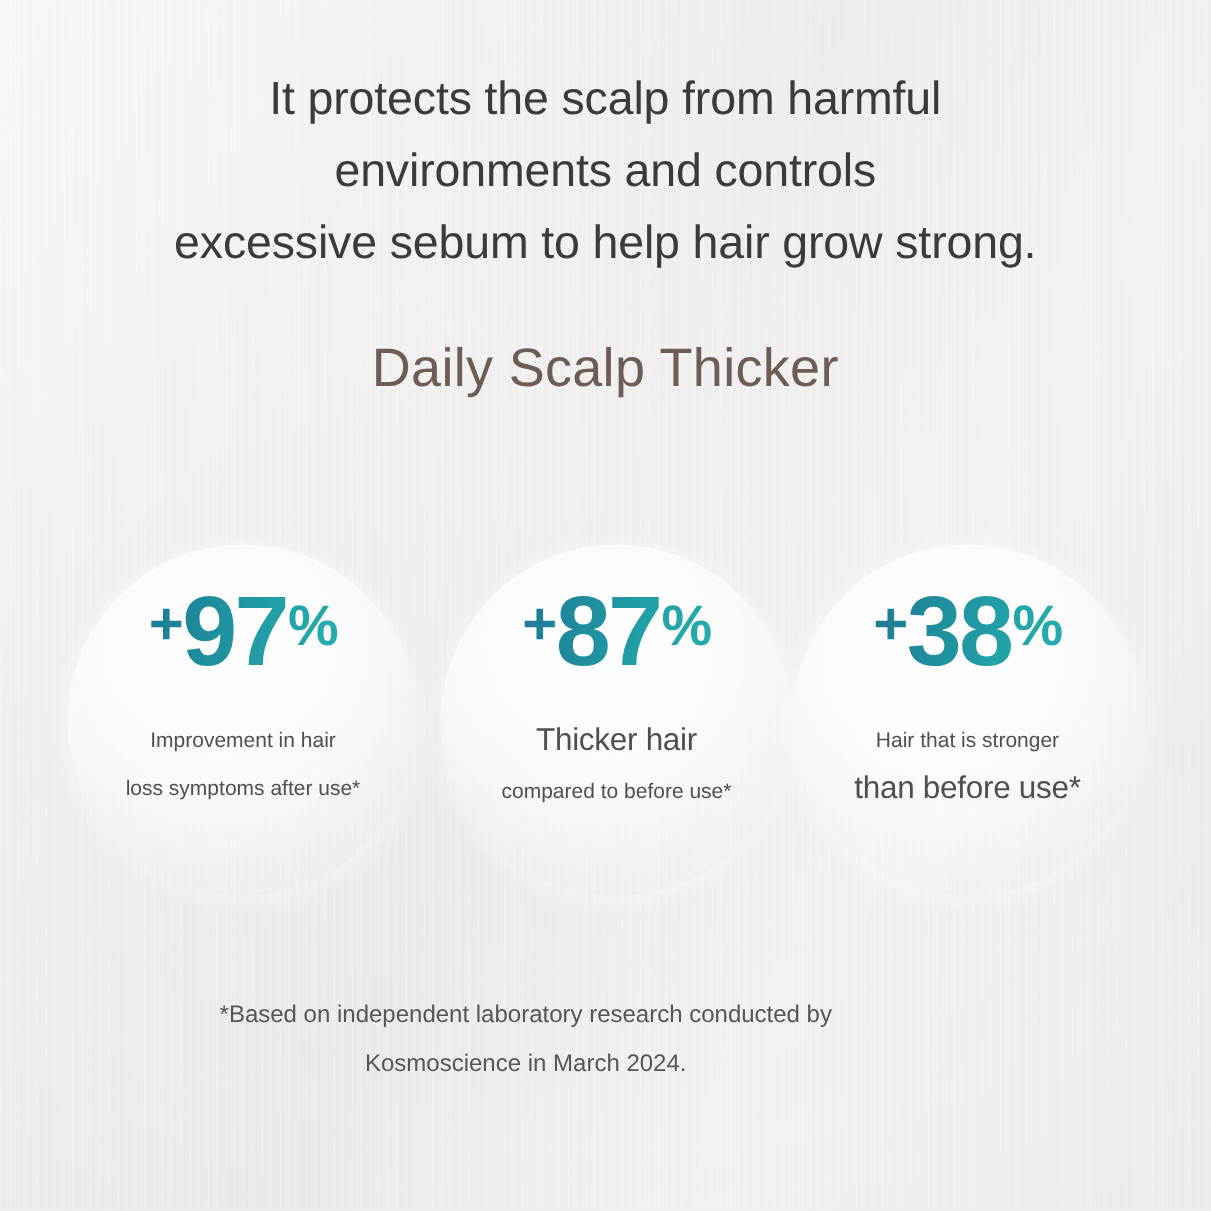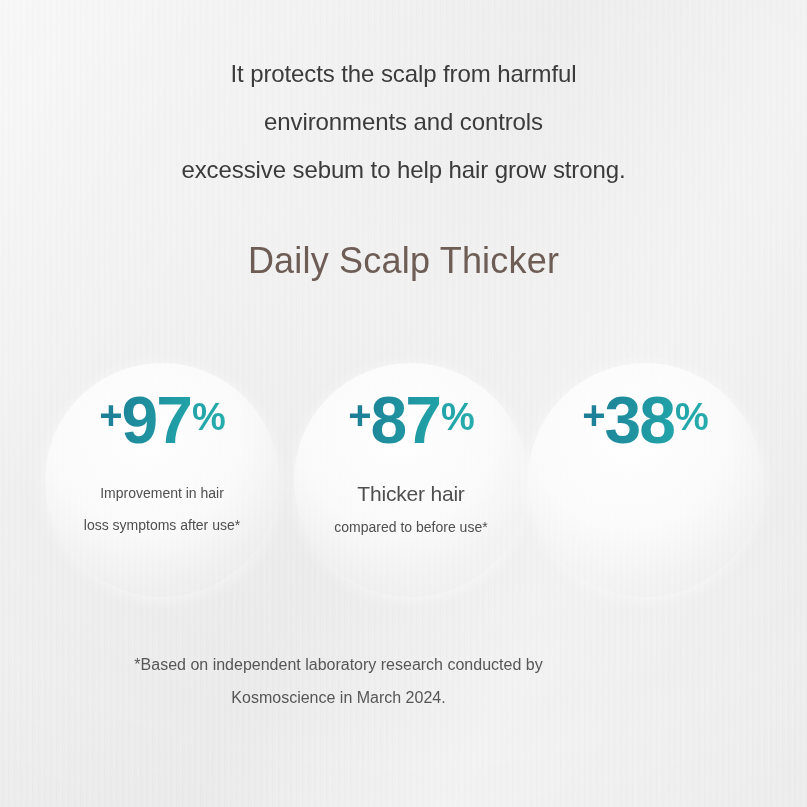--- a/index.html
+++ b/index.html
@@ -54,25 +54,25 @@
     background: radial-gradient(125% 95% at 50% 38%,
       rgba(255,255,255,0.38) 0%,
       rgba(255,255,255,0.0) 58%,
       rgba(0,0,0,0.035) 100%);
   }
 
   .content { position: relative; z-index: 3; }
 
   
   .headline {
-    margin: 12px;
+    margin: 4px;
     padding-top: 38px;
     text-align: center;
     color: #3b3b3b;
-    font-size: 24px;
+    font-size: 31px;
     font-weight: 400;
     line-height: 48px;
     letter-spacing: -0.1px;
   }
   .headline .ln { display: block; }
 
   
   .product-title {
     margin: 0;
     padding-top: 32px;
@@ -140,21 +140,21 @@
   .caption .cl { display: block; }
   .caption .cl.sm { font-size: 14px; line-height: 32px; }
   .caption .cl.lg { font-size: 21px; line-height: 34px; letter-spacing: -0.2px; }
 
   
   .footnote {
     position: absolute;
     left: 0;
     top: 648px;
     width: 677px;
-    margin: 0;
+    margin: 12px;
     text-align: center;
     color: #565656;
     font-size: 16px;
     font-weight: 400;
     line-height: 33px;
     z-index: 3;
   }
   .footnote .fl { display: block; }
 </style>
 </head>
@@ -196,20 +196,24 @@
       <p class="caption">
         <span class="cl lg">Thicker hair</span>
         <span class="cl sm">compared to before use*</span>
       </p>
     </div>
 
     <div class="stat stat-3">
       <p class="value">
         <span class="plus">+</span><span class="num">38</span><span class="pct">%</span>
       </p>
+      <p class="caption">
+        <span class="cl sm">Hair that is stronger</span>
+        <span class="cl lg">than before use*</span>
+      </p>
     </div>
 
   </div>
 
   <p class="footnote">
     <span class="fl">*Based on independent laboratory research conducted by</span>
     <span class="fl">Kosmoscience in March 2024.</span>
   </p>
 
 </div>

